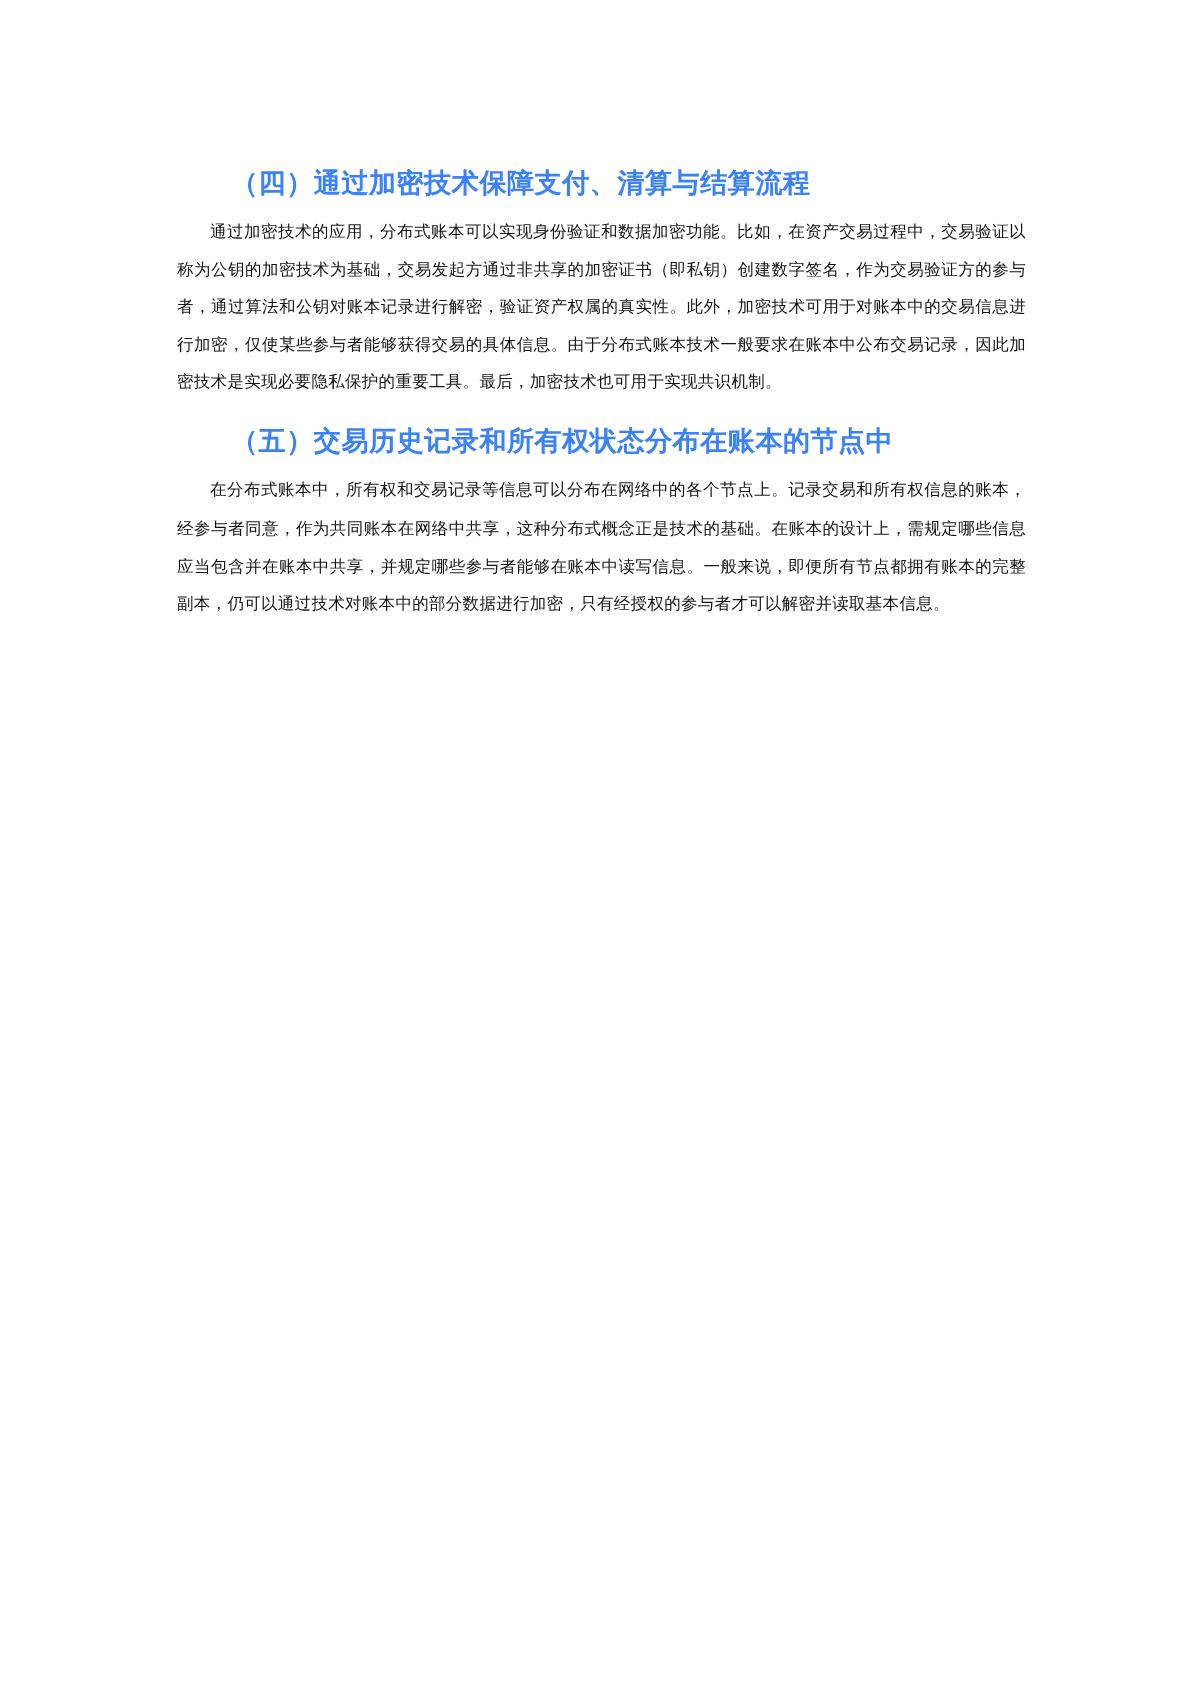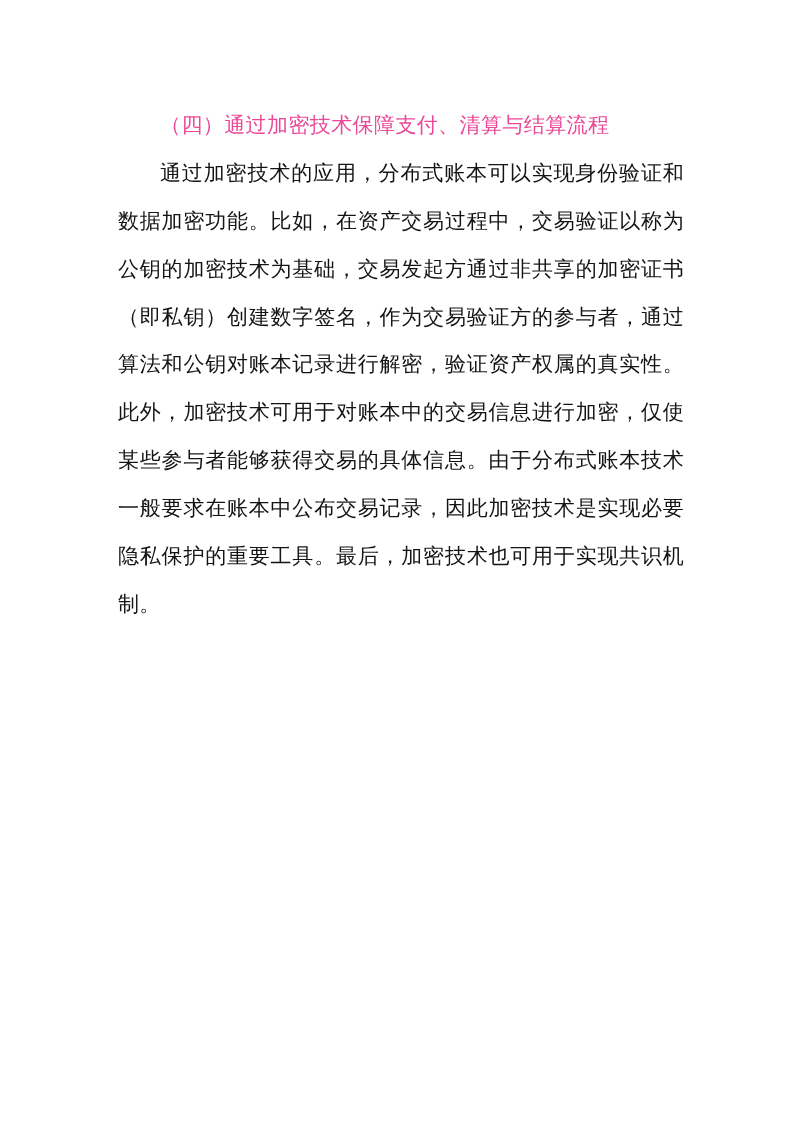--- a/index.html
+++ b/index.html
@@ -23,32 +23,32 @@
     overflow: hidden;
   }
   .doc-body {
     font-size: 15.5px;
     line-height: 2.28;
     letter-spacing: 0.2px;
     text-align: justify;
     text-justify: inter-ideograph;
   }
   .heading {
-    font-weight: normal;
-    font-size: 21px;
+    font-weight: bold;
+    font-size: 18px;
     line-height: 2.28;
     margin: 6px 0 0 0;
     text-indent: 2em;
     letter-spacing: 0.4px;
-    color: #ec4899;
+    color: #3b82f6;
   }
   .para {
     margin: 0;
     text-indent: 2em;
-    font-size: 21px;
+    font-size: 11px;
     line-height: 2.28;
     color: #141414;
   }
   .section {
     margin-bottom: 2px;
   }
   .section + .section {
     margin-top: 4px;
   }
 </style>
@@ -56,16 +56,20 @@
 <body>
 
 <div class="page">
   <div class="doc-body">
 
     <div class="section">
       <p class="heading">（四）通过加密技术保障支付、清算与结算流程</p>
       <p class="para">通过加密技术的应用，分布式账本可以实现身份验证和数据加密功能。比如，在资产交易过程中，交易验证以称为公钥的加密技术为基础，交易发起方通过非共享的加密证书（即私钥）创建数字签名，作为交易验证方的参与者，通过算法和公钥对账本记录进行解密，验证资产权属的真实性。此外，加密技术可用于对账本中的交易信息进行加密，仅使某些参与者能够获得交易的具体信息。由于分布式账本技术一般要求在账本中公布交易记录，因此加密技术是实现必要隐私保护的重要工具。最后，加密技术也可用于实现共识机制。</p>
     </div>
 
+    <div class="section">
+      <p class="heading">（五）交易历史记录和所有权状态分布在账本的节点中</p>
+      <p class="para">在分布式账本中，所有权和交易记录等信息可以分布在网络中的各个节点上。记录交易和所有权信息的账本，经参与者同意，作为共同账本在网络中共享，这种分布式概念正是技术的基础。在账本的设计上，需规定哪些信息应当包含并在账本中共享，并规定哪些参与者能够在账本中读写信息。一般来说，即便所有节点都拥有账本的完整副本，仍可以通过技术对账本中的部分数据进行加密，只有经授权的参与者才可以解密并读取基本信息。</p>
+    </div>
 
 
   </div>
 </div>
 
 </body></html>

